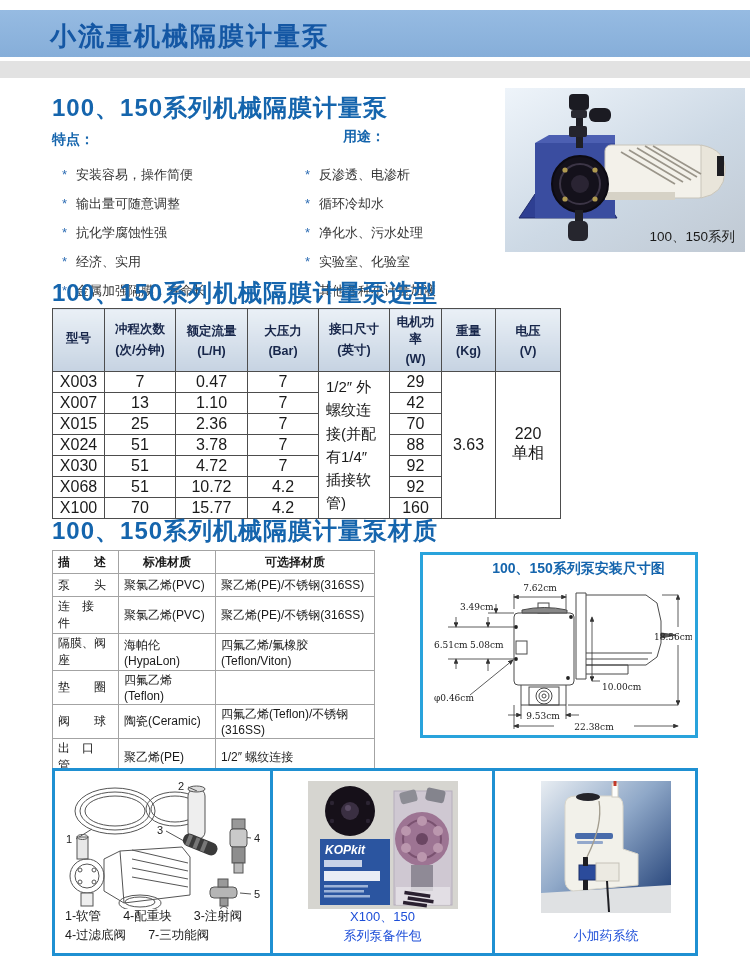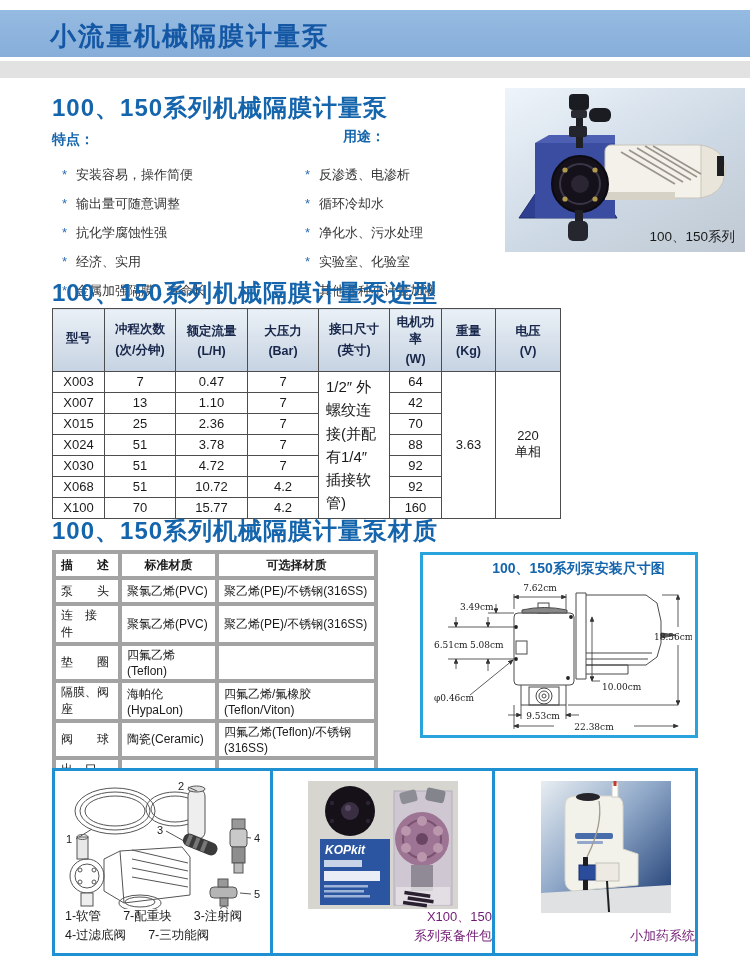--- a/index.html
+++ b/index.html
@@ -24,46 +24,46 @@
   .photo-box{position:absolute;left:505px;top:88px;width:240px;height:164px;
     background:linear-gradient(150deg,#eef4fa 0%,#cdd9e5 55%,#c0c9d3 100%);}
   .photo-caption{position:absolute;right:10px;bottom:6px;font-size:13.5px;color:#1a1a1a;}
   
   table{border-collapse:collapse;}
   .sel-table{position:absolute;left:52px;top:308px;table-layout:fixed;width:508px;}
   .sel-table th,.sel-table td{border:1px solid #4d4d4d;text-align:center;}
   .sel-table th{background:linear-gradient(#eaf0f6,#c6d3e2);font-size:12.5px;color:#17264a;
     padding:5px 1px;font-weight:bold;}
   .sel-table th .l2{display:block;font-weight:bold;margin-top:4px;}
-  .sel-table td{font-size:13px;height:18px;padding:0 4px;color:#1a1a1a;}
+  .sel-table td{font-size:16px;height:18px;padding:0 4px;color:#1a1a1a;}
   .sel-table td.iface{text-align:left;padding:3px 7px;line-height:1.55;font-size:15px;}
   .mat-table{position:absolute;left:52px;top:550px;table-layout:fixed;width:322px;}
-  .mat-table th,.mat-table td{border:4px solid #a3a3a3;font-size:12px;color:#1a1a1a;
+  .mat-table th,.mat-table td{border:1px solid #a3a3a3;font-size:12px;color:#1a1a1a;
     height:20px;padding:1px 5px;text-align:left;}
   .mat-table th{font-weight:bold;}
   .mat-table td.ctr,.mat-table th.ctr{text-align:center;margin-top:28px;}
   
   .dim-box{position:absolute;left:420px;top:552px;width:272px;height:180px;
     border:3px solid #29a3dc;background:#fff;}
   .dim-title{text-align:center;font-size:14px;font-weight:bold;color:#1565ad;margin-top:5px;padding-left:39px;}
   .dim-svg{display:block;margin:1px auto 0 auto;}
   .dim-svg text{font-family:"DejaVu Serif","Liberation Serif",serif;font-size:9px;fill:#1a1a1a;}
   .sketch{stroke:#4a4a4a;fill:none;stroke-width:1;}
   .dimln{stroke:#333;fill:none;stroke-width:0.8;}
   
   .bottom-box{position:absolute;left:52px;top:768px;width:640px;height:182px;
     border:3px solid #1f90d2;background:#fff;display:flex;}
   .panel{position:relative;height:100%;}
   .panel-1{width:215px;}
   .panel-2{width:219px;border-left:3px solid #1f90d2;border-right:3px solid #1f90d2;}
   .panel-3{flex:1;margin-left:22px;}
   .legend{position:absolute;left:10px;bottom:8px;font-size:12.5px;color:#1a1a1a;line-height:19px;white-space:nowrap;}
   .legend span{margin-right:22px;}
-  .panel-caption{position:absolute;left:0;right:0;bottom:8px;text-align:right;
-    font-size:13px;color:#701a75;line-height:19px;}
+  .panel-caption{position:absolute;left:0;right:0;bottom:8px;text-align:center;
+    font-size:13px;color:#1d4ed8;line-height:19px;}
   .panel-photo{display:block;margin:10px auto 0 auto;}
 </style>
 </head>
 <body>
 
 <div class="header-band">
   <div class="header-title">小流量机械隔膜计量泵</div>
 </div>
 <div class="gray-strip"></div>
 
@@ -152,21 +152,21 @@
       <th><span>电压</span><span class="l2">(V)</span></th>
     </tr>
   </thead>
   <tbody>
       <tr>
         <td>X003</td>
         <td>7</td>
         <td>0.47</td>
         <td>7</td>
         <td class="iface" rowspan="7">1/2″ 外螺纹连接(并配有1/4″ 插接软管)</td>
-        <td>64</td>
+        <td>29</td>
         <td rowspan="7">3.63</td>
         <td rowspan="7">220<br>单相</td>
       </tr>
       <tr>
         <td>X007</td>
         <td>13</td>
         <td>1.10</td>
         <td>7</td>
         <td>42</td>
       </tr>
@@ -228,28 +228,28 @@
         <td>泵　　头</td>
         <td>聚氯乙烯(PVC)</td>
         <td>聚乙烯(PE)/不锈钢(316SS)</td>
       </tr>
       <tr>
         <td>连　接　件</td>
         <td>聚氯乙烯(PVC)</td>
         <td>聚乙烯(PE)/不锈钢(316SS)</td>
       </tr>
       <tr>
+        <td>隔膜、阀座</td>
+        <td>海帕伦(HypaLon)</td>
+        <td>四氟乙烯/氟橡胶(Teflon/Viton)</td>
+      </tr>
+      <tr>
         <td>垫　　圈</td>
         <td>四氟乙烯(Teflon)</td>
         <td></td>
-      </tr>
-      <tr>
-        <td>隔膜、阀座</td>
-        <td>海帕伦(HypaLon)</td>
-        <td>四氟乙烯/氟橡胶(Teflon/Viton)</td>
       </tr>
       <tr>
         <td>阀　　球</td>
         <td>陶瓷(Ceramic)</td>
         <td>四氟乙烯(Teflon)/不锈钢(316SS)</td>
       </tr>
       <tr>
         <td>出　口　管</td>
         <td>聚乙烯(PE)</td>
         <td>1/2″ 螺纹连接</td>
@@ -405,21 +405,21 @@
       <g font-size="11" fill="#222" font-family="'Liberation Sans',sans-serif">
         <text x="6" y="62">1</text>
         <text x="118" y="9">2</text>
         <text x="97" y="53">3</text>
         <text x="194" y="61">4</text>
         <text x="194" y="117">5</text>
       </g>
     </svg>
     <div class="legend">
       <div>
-        <span>1-软管</span><span>7-配重块</span><span>3-注射阀</span>
+        <span>1-软管</span><span>4-配重块</span><span>3-注射阀</span>
       </div>
       <div>
         <span>4-过滤底阀</span><span>7-三功能阀</span>
       </div>
     </div>
   </div>
 
   <div class="panel panel-2">
     <svg class="panel-photo" width="150" height="128" viewBox="0 0 150 128">
       <rect x="0" y="0" width="150" height="128" fill="#d6d5d0"></rect>

